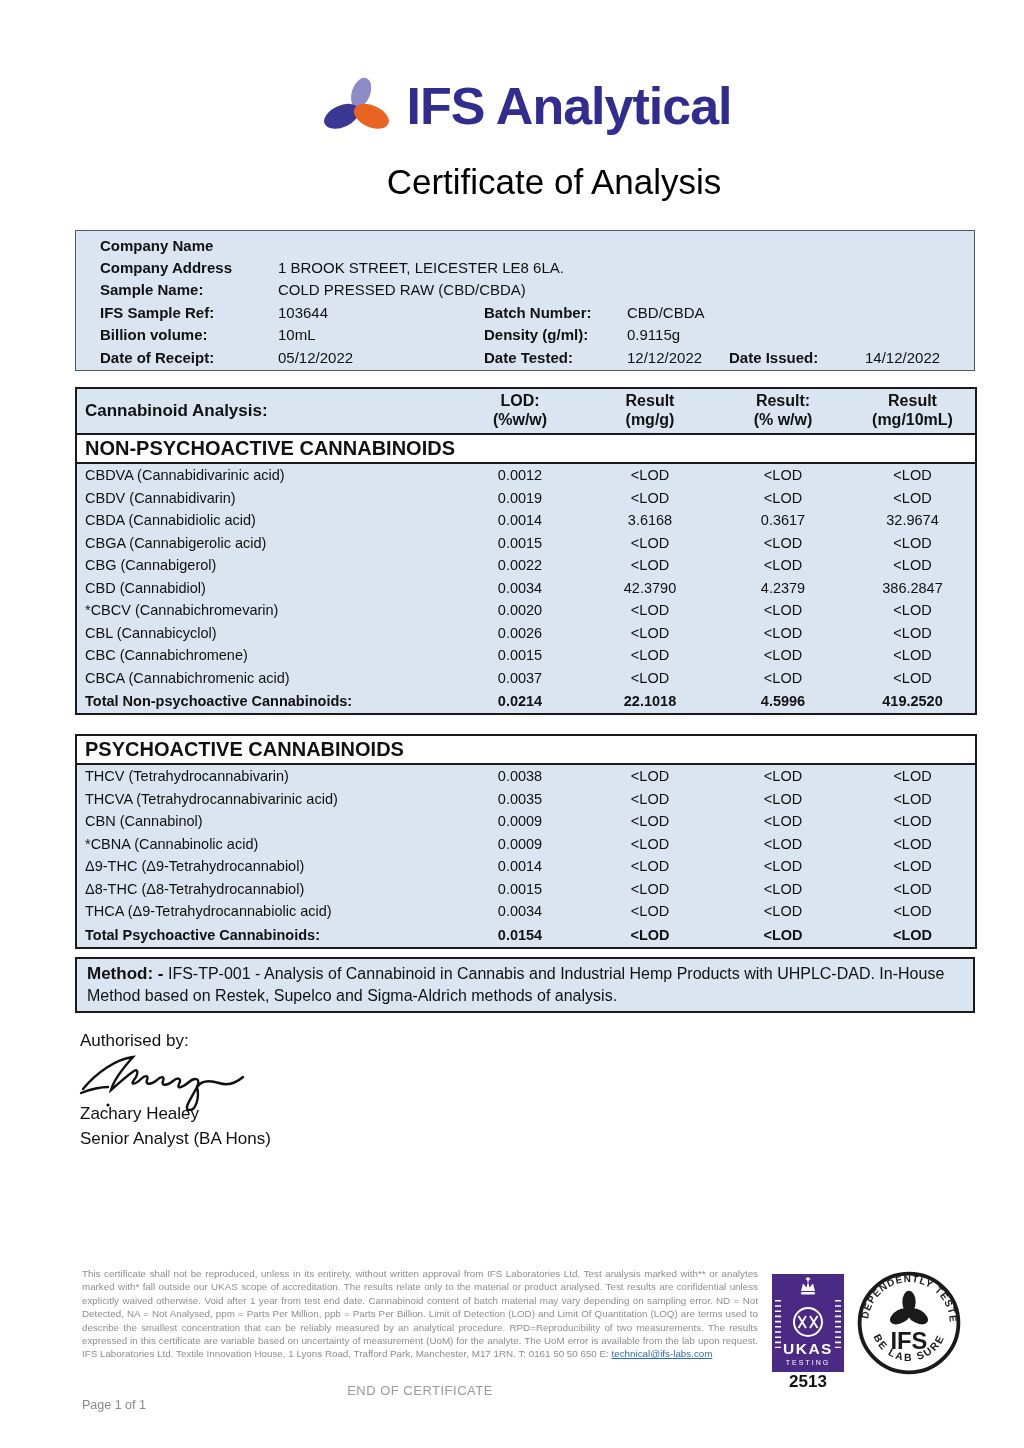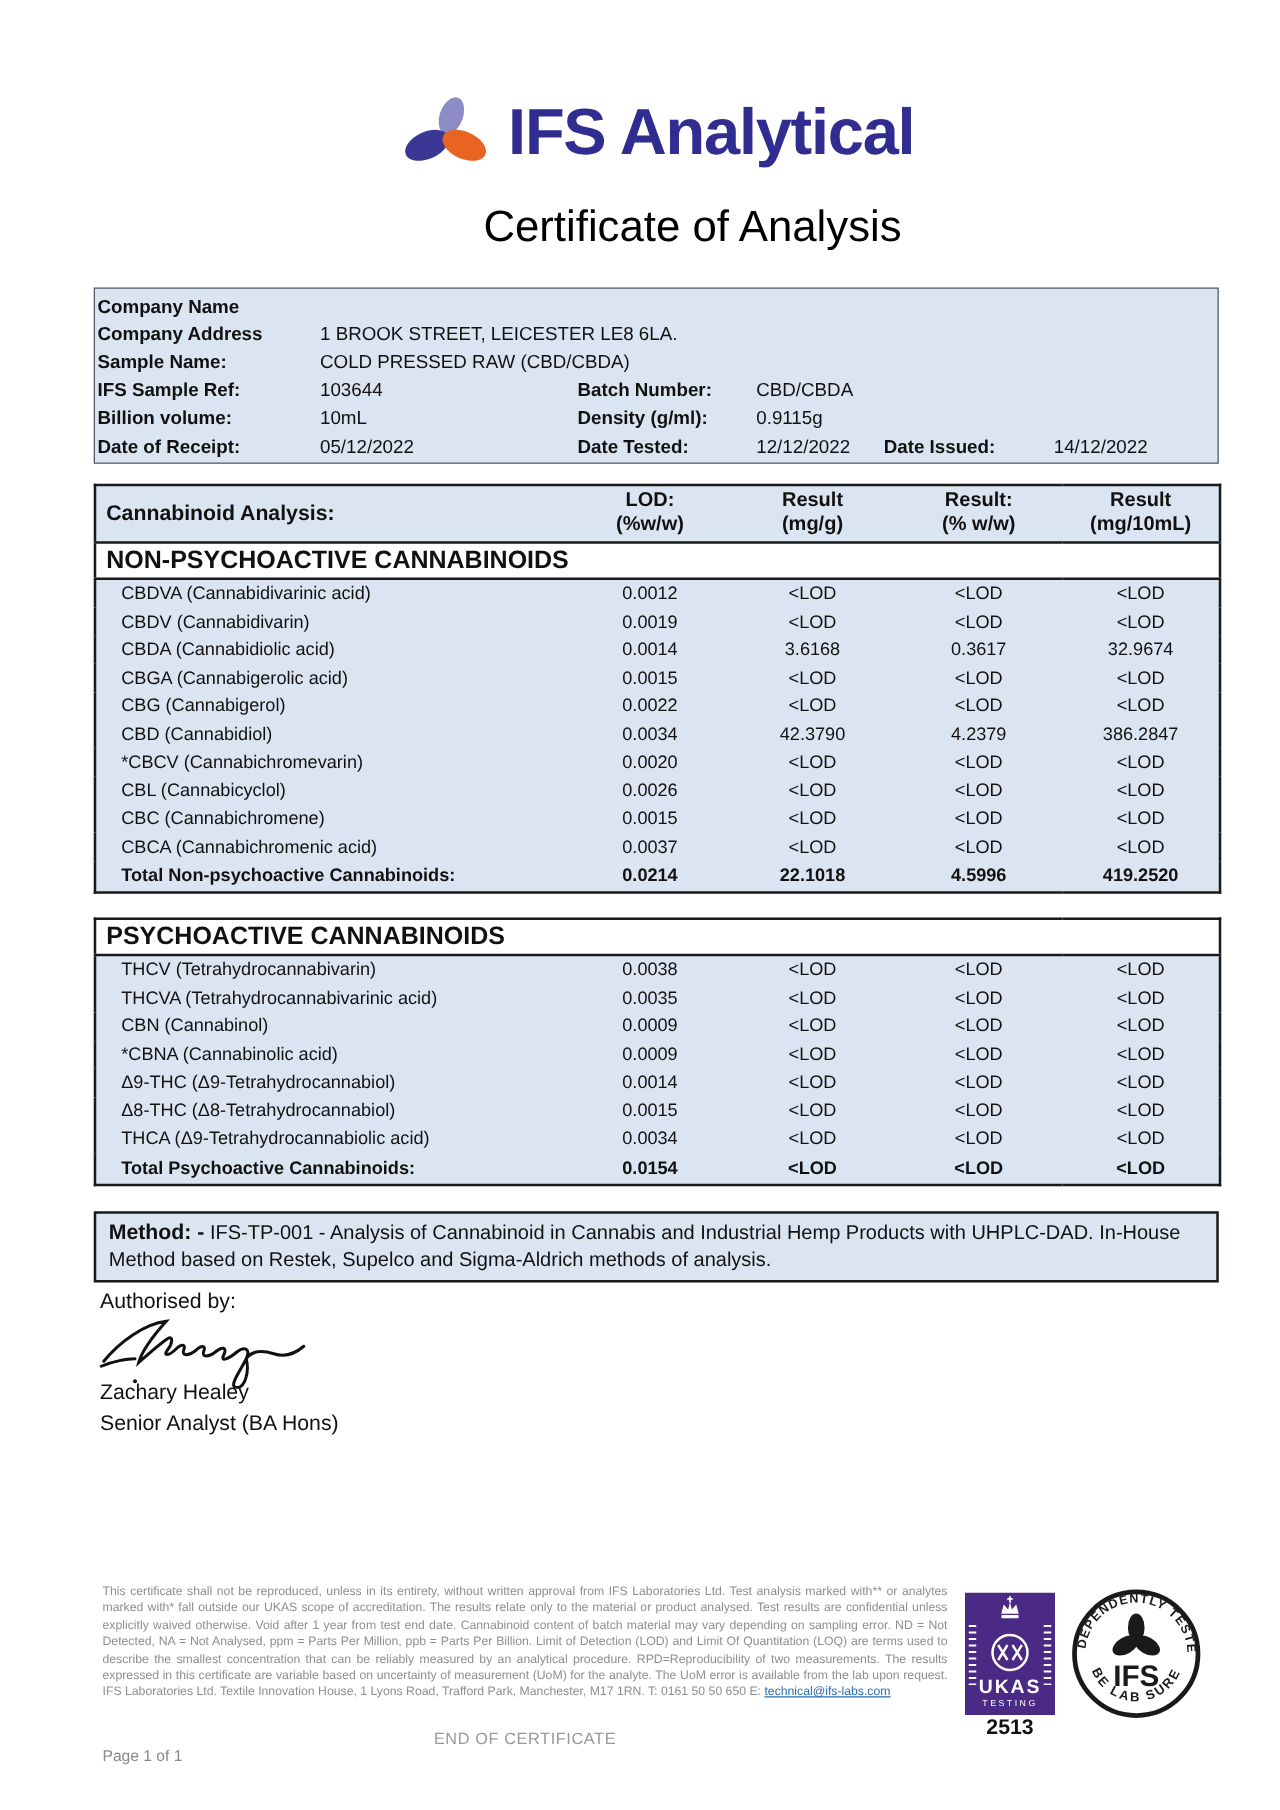--- a/index.html
+++ b/index.html
@@ -9,40 +9,40 @@
   .logo-row{position:absolute;top:74px;left:0;right:0;display:flex;justify-content:center;
             align-items:center;transform:translateX(14px);}
   .logo-icon{width:74px;height:64px;margin-right:12px;}
   .logo-text{font-size:52px;font-weight:bold;color:#312d90;letter-spacing:-1px;line-height:64px;}
   .doc-title{position:absolute;top:162px;left:0;right:0;text-align:center;
              transform:translateX(42px);font-size:35px;color:#000;}
   
   .company{position:absolute;top:230px;left:75px;width:900px;height:141px;box-sizing:border-box;
            background:#dbe5f1;border:1px solid #4e5a66;padding:3px 0;}
   .crow{display:grid;grid-template-columns:178px 206px 143px 102px 136px auto;
-        height:22.4px;align-items:center;padding-left:2px;font-size:15px;}
+        height:22.4px;align-items:center;padding-left:2px;font-size:15px;margin-left:22px;}
   .crow .lab{font-weight:bold;}
   .span5{grid-column:2 / -1;}
   .span3{grid-column:4 / -1;}
   
   table.analysis{position:absolute;left:75px;width:900px;border-collapse:collapse;
                  table-layout:fixed;background:#dbe5f1;border:2px solid #1a1a1a;}
   .tbl1{top:387px;}
   .tbl2{top:734px;}
   table.analysis th{font-size:16px;font-weight:bold;text-align:center;vertical-align:middle;
                     padding:3px 0;border-bottom:2px solid #1a1a1a;white-space:pre-line;line-height:1.18;}
   table.analysis th.name{text-align:left;padding-left:8px;font-size:17px;}
   table.analysis td{font-size:14.5px;height:22.5px;text-align:center;padding:0;vertical-align:middle;}
-  table.analysis td.name{text-align:left;padding-left:20px;}
+  table.analysis td.name{text-align:left;padding-left:8px;}
   tr.section td{background:#fff;font-weight:bold;text-align:left;padding:2px 8px;height:21px;
                 border-bottom:2px solid #1a1a1a;font-size:20px;}
   tr.total td{font-weight:bold;height:24px;}
   
   .method{position:absolute;top:957px;left:75px;width:900px;box-sizing:border-box;
-          background:#dbe5f1;border:2px solid #1a1a1a;padding:4px 10px;font-size:16px;line-height:22px;margin-top:12px;}
+          background:#dbe5f1;border:2px solid #1a1a1a;padding:4px 10px;font-size:16px;line-height:22px;}
   .method b{font-size:17px;}
   
   .auth-head{position:absolute;top:1031px;left:80px;font-size:17px;}
   .sig{position:absolute;top:1049px;left:78px;}
   .auth-name{position:absolute;top:1104px;left:80px;font-size:17px;}
   .auth-role{position:absolute;top:1129px;left:80px;font-size:17px;}
   
   .fineprint{position:absolute;top:1267px;left:82px;width:676px;font-size:9.8px;line-height:13.4px;
              color:#8e8e8e;text-align:justify;}
   .fineprint a{color:#2a6cb0;}

